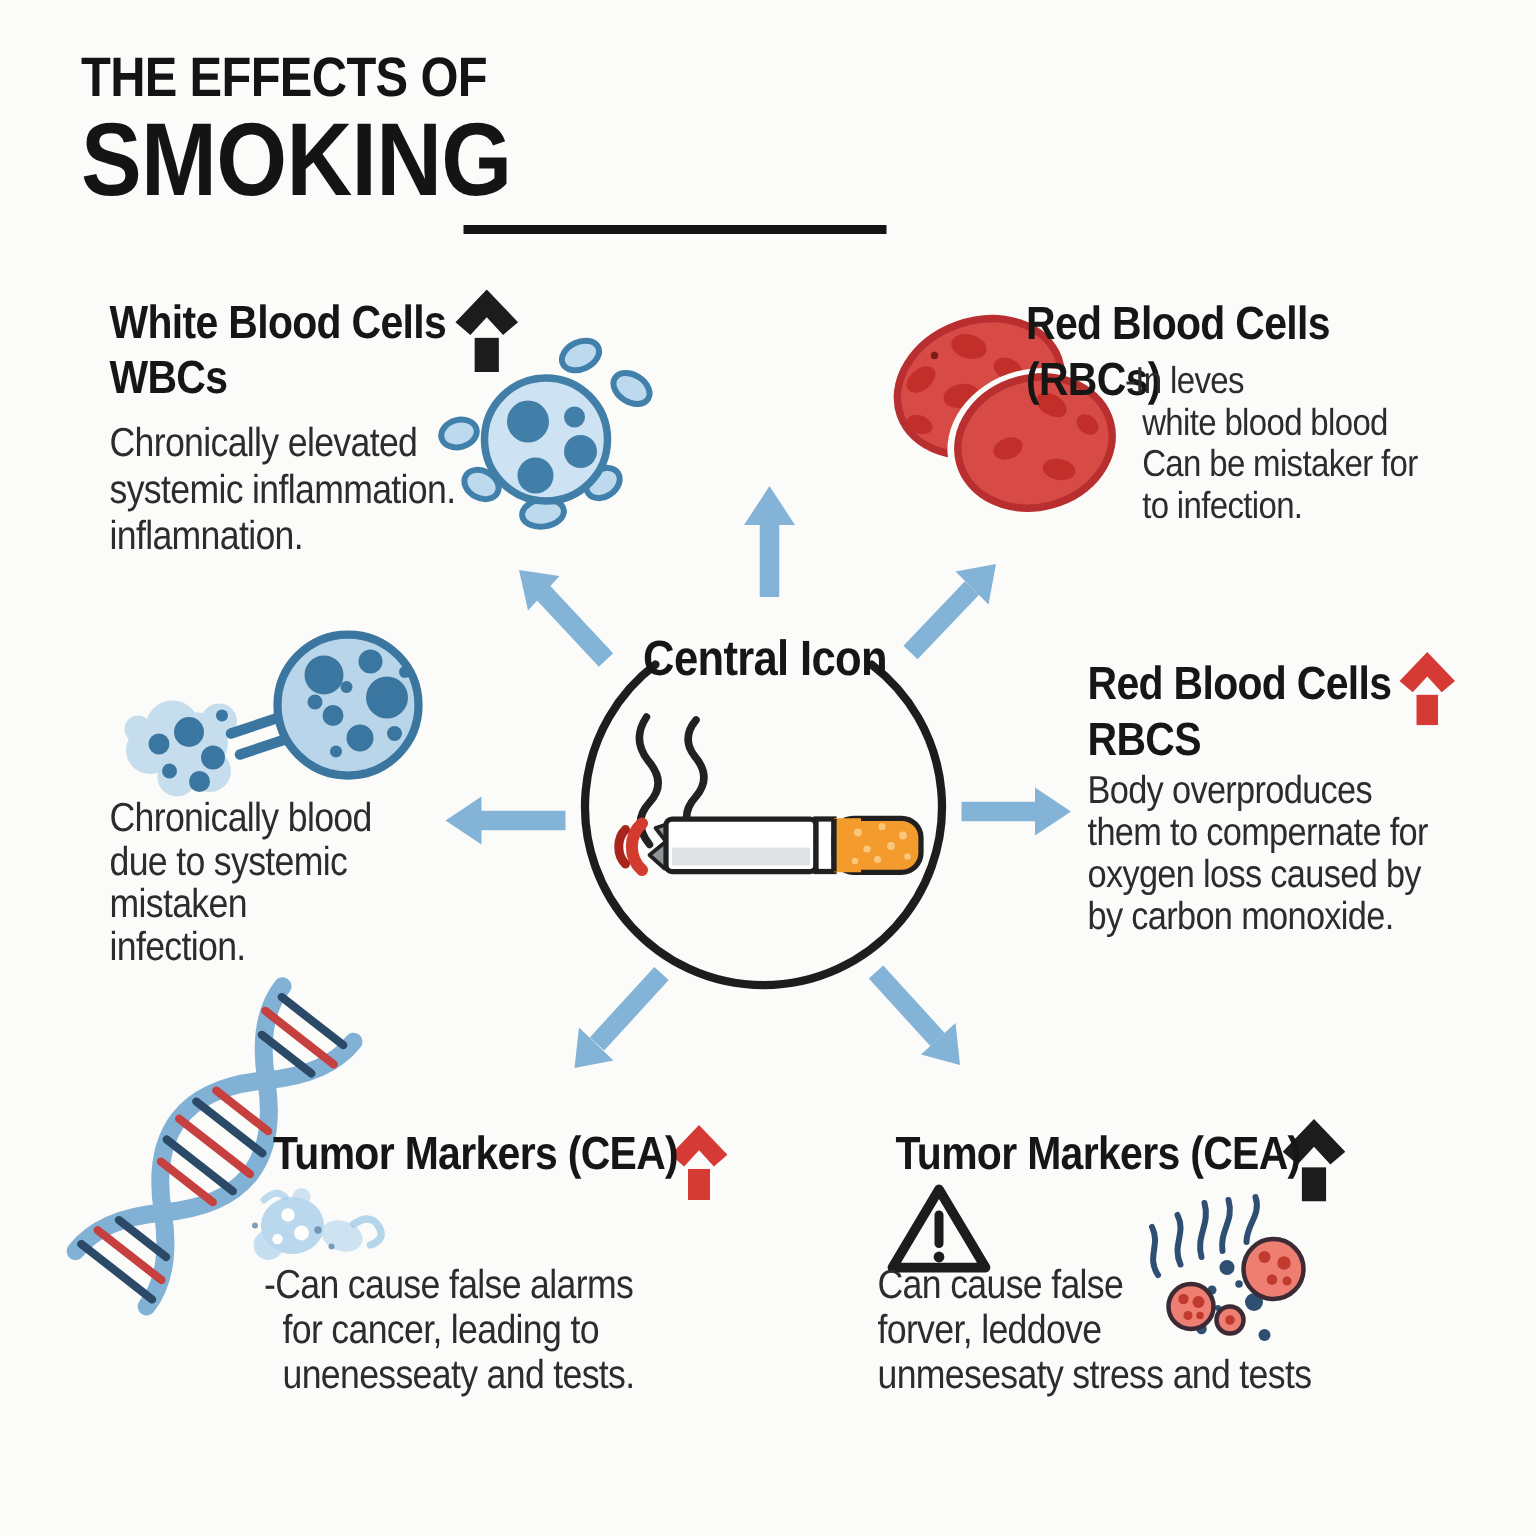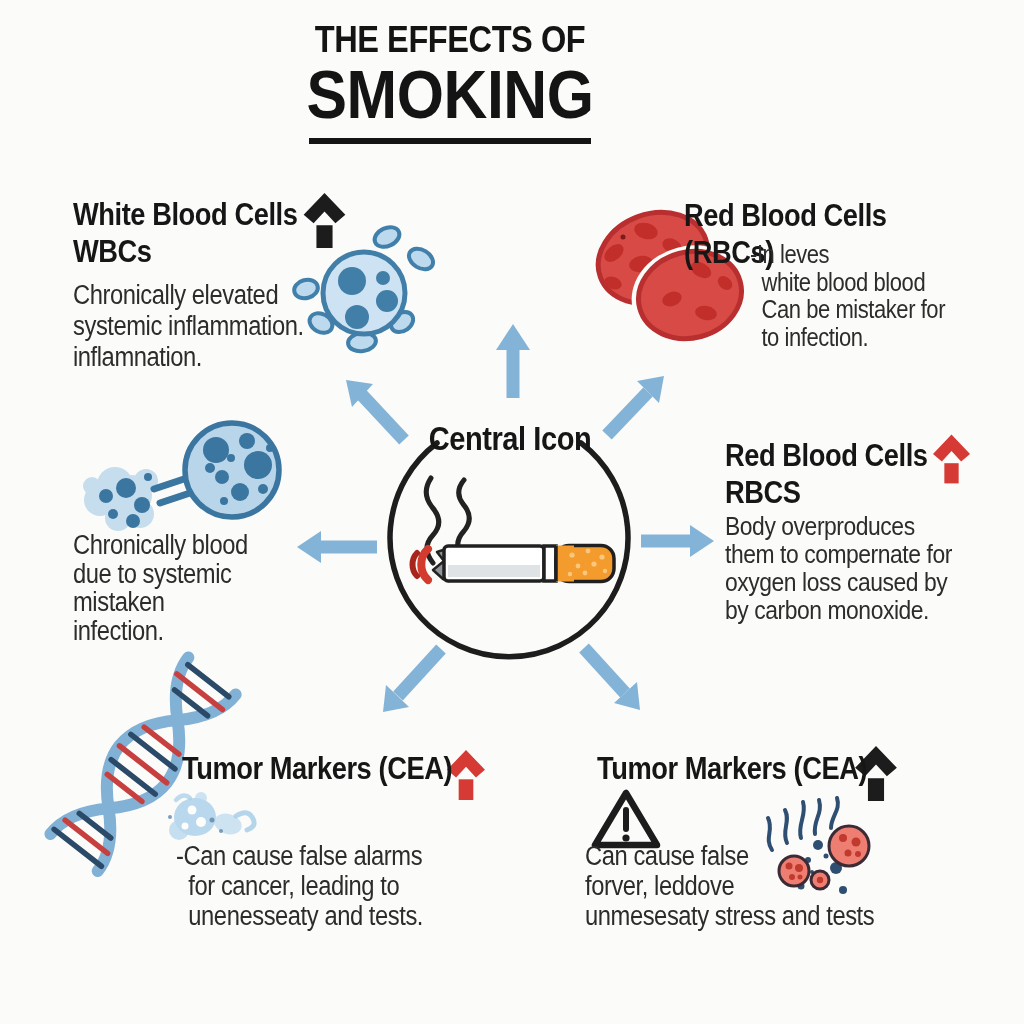--- a/index.html
+++ b/index.html
@@ -7,21 +7,21 @@
     position:relative;width:1024px;height:1024px;margin:0 auto;
     background:#fbfbf9;overflow:hidden;
     font-family:"Liberation Sans","DejaVu Sans",sans-serif;
     color:#1e1e1e;
   }
   .abs{position:absolute;}
   .condx{transform:scaleX(0.88);transform-origin:left top;letter-spacing:-0.5px;}
   .condc{transform:scaleX(0.88);transform-origin:center top;letter-spacing:-0.5px;}
   .heading{font-weight:700;color:#161616;}
   .body-text{color:#2c2c2c;font-weight:400;}
-  #title-block{left:0;top:20px;width:900px;text-align:center;}
+  #title-block{left:0;top:32px;width:900px;}
   #title-line1{font-size:37px;font-weight:800;line-height:40px;color:#141414;}
   #title-line2{font-size:69px;font-weight:800;line-height:70px;margin-top:0px;color:#141414;}
   #title-underline{width:282px;height:6px;background:#141414;margin:8px auto 0 auto;}
   .h-30{font-size:31px;line-height:37px;}
   svg{display:block;}
   #gfx{position:absolute;left:0;top:0;}
 </style>
 </head>
 <body>
 

